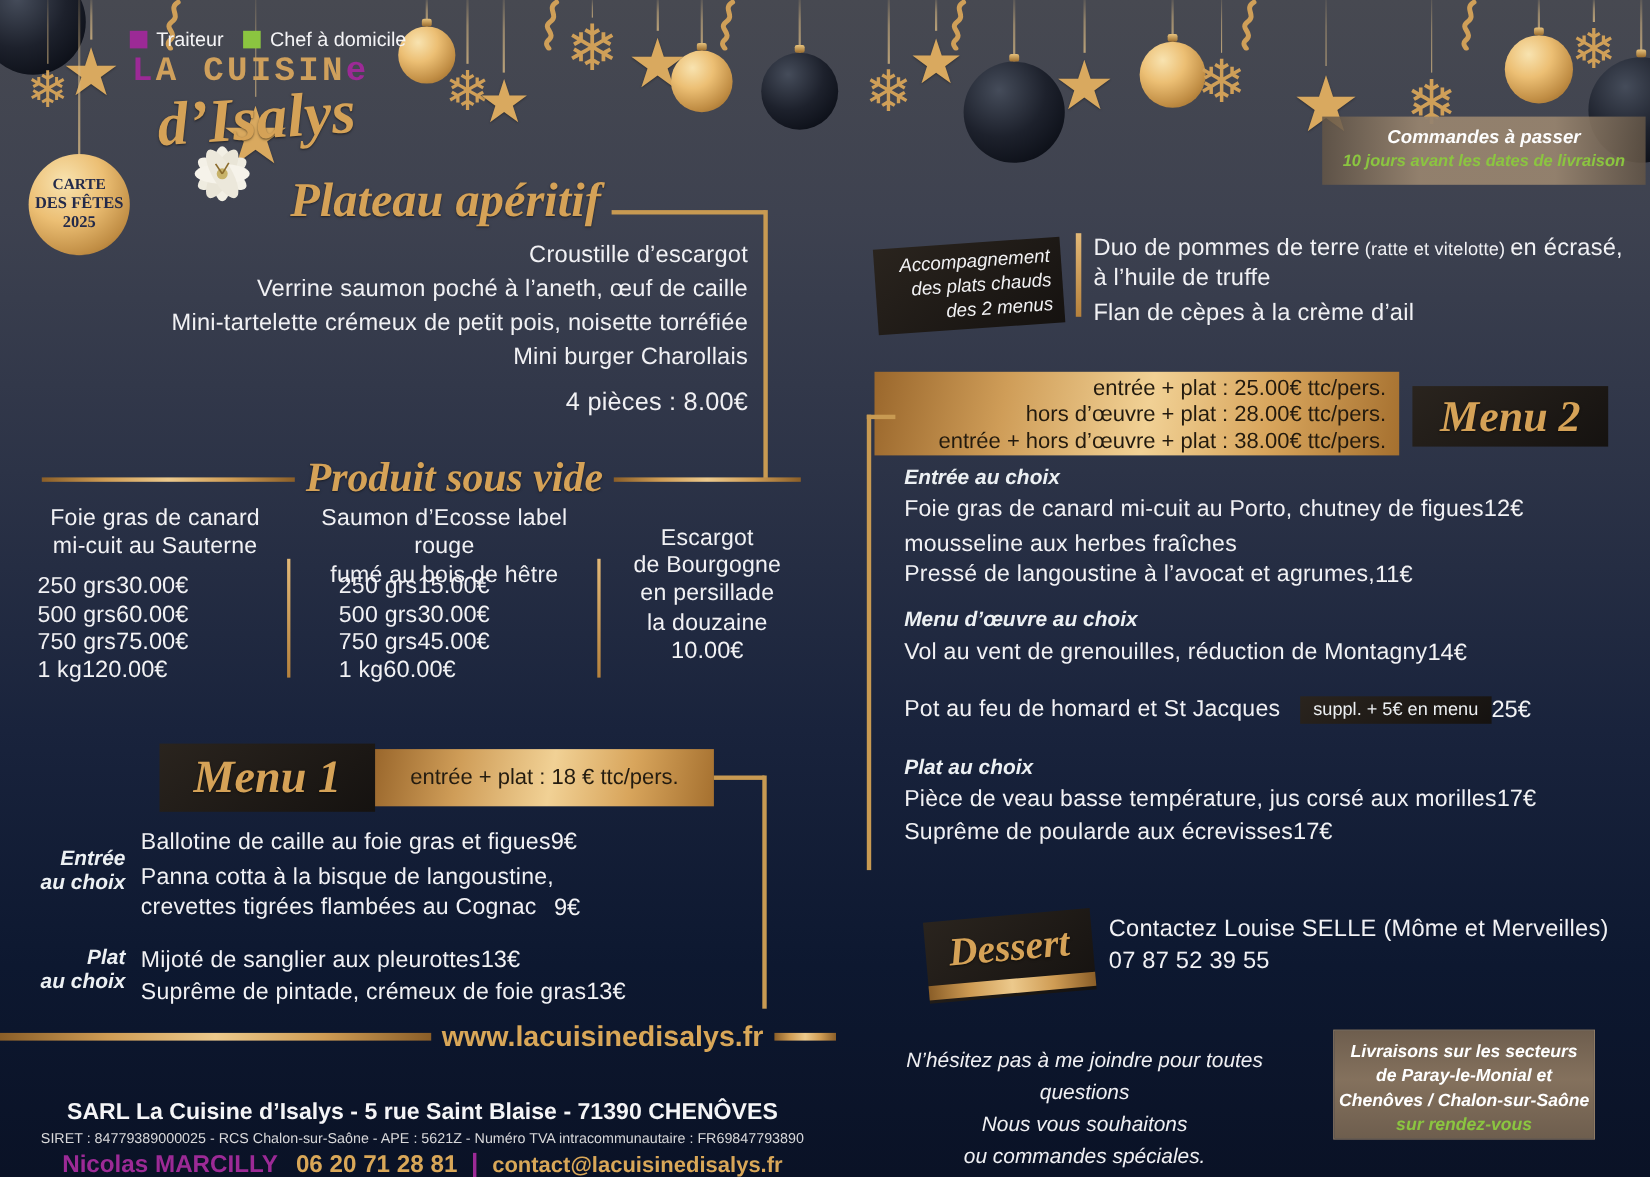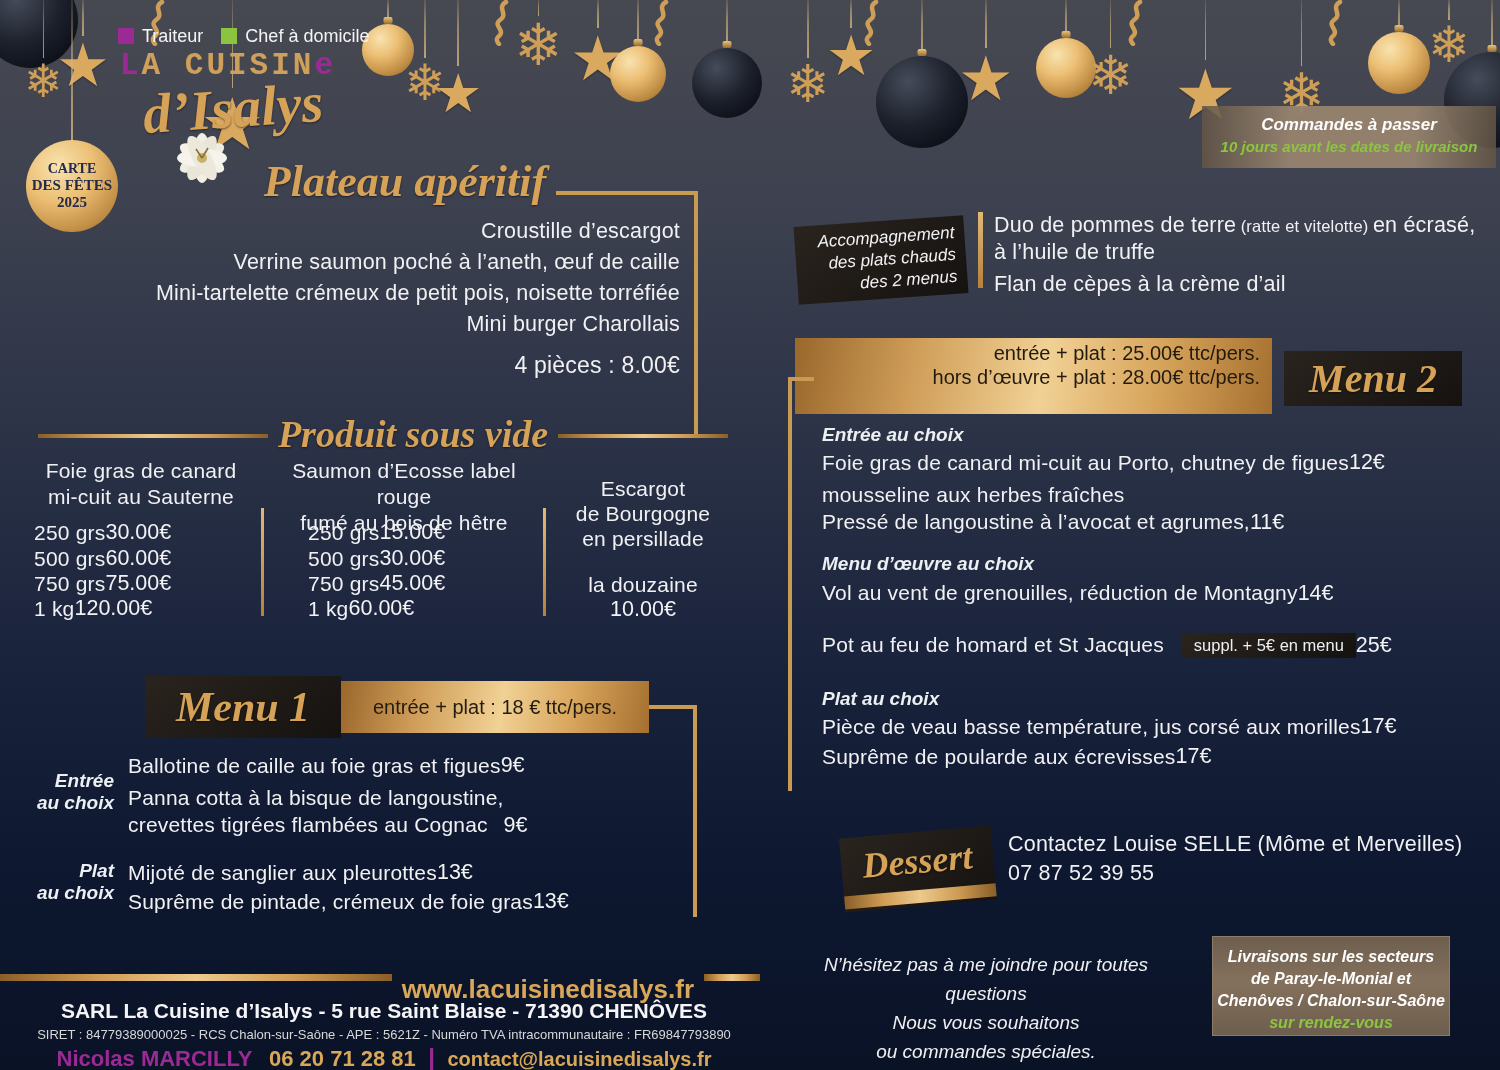--- a/index.html
+++ b/index.html
@@ -276,21 +276,21 @@
       <span class="item">1 kg</span>
       <span class="price">60.00€</span>
     </div>
 
   <div class="abs vgold" style="left:543px;top:508px;width:3px;height:108px"></div>
 
   <div class="abs c" style="left:552px;top:476px;width:182px">
     <div class="item" style="line-height:25px">Escargot</div>
     <div class="item" style="line-height:25px">de Bourgogne</div>
     <div class="item" style="line-height:25px">en persillade</div>
-    <div class="item" style="line-height:25px;margin-top:21px">la douzaine</div>
+    <div class="item" style="line-height:25px;margin-top:3px">la douzaine</div>
     <div class="price" style="line-height:25px">10.00€</div>
   </div>
 
   <div class="abs darkbox c" style="left:145px;top:676px;width:196px;height:62px">
     <span class="script" style="font-size:42px;line-height:62px">Menu 1</span>
   </div>
   <div class="abs goldbox c" style="left:341px;top:681px;width:308px;height:52px">
     <span style="font-size:20px;line-height:52px;color:#241c10">entrée + plat : 18 € ttc/pers.</span>
   </div>
   <div class="abs goldsolid" style="left:649px;top:705px;width:46px;height:4px"></div>
@@ -317,21 +317,21 @@
   </div>
   <div class="row" style="left:128px;top:860px;width:528px">
     <span class="item">Mijoté de sanglier aux pleurottes</span>
       <span class="price">13€</span>
   </div>
   <div class="row" style="left:128px;top:889px;width:528px">
     <span class="item">Suprême de pintade, crémeux de foie gras</span>
       <span class="price">13€</span>
   </div>
 
-  <div class="abs" style="left:0;top:974px;width:760px;display:flex;align-items:flex-start">
+  <div class="abs" style="left:0;top:927px;width:760px;display:flex;align-items:center">
     <div class="goldline" style="flex:1;height:7px"></div>
     <div class="b" style="font-size:26px;color:#d9a758;margin:0 10px">www.lacuisinedisalys.fr</div>
     <div class="goldline" style="width:56px;height:7px"></div>
   </div>
   <div class="abs c b" style="left:0;top:999px;width:768px;font-size:21px;color:#f5f5f7">SARL La Cuisine d’Isalys - 5 rue Saint Blaise - 71390 CHENÔVES</div>
   <div class="abs c" style="left:0;top:1027px;width:768px;font-size:13px;color:#d8d8da">SIRET : 84779389000025 - RCS Chalon-sur-Saône - APE : 5621Z - Numéro TVA intracommunautaire : FR69847793890</div>
   <div class="abs c" style="left:0;top:1044px;width:768px;white-space:nowrap">
     <span class="b" style="font-size:22px;color:#9c2a96">Nicolas MARCILLY</span>
     <span class="b" style="font-size:22px;color:#d9a758;margin-left:12px">06 20 71 28 81</span>
     <span class="b" style="font-size:24px;color:#9c2a96;margin:0 8px">|</span>
@@ -349,20 +349,21 @@
     <span class="item" style="font-size:16.5px">(ratte et vitelotte)</span>
     <span class="item" style="font-size:21.5px">en écrasé,</span>
   </div>
   <div class="abs item" style="left:994px;top:239px;width:500px;font-size:21.5px">à l’huile de truffe</div>
   <div class="abs item" style="left:994px;top:271px;width:500px;font-size:21.5px">Flan de cèpes à la crème d’ail</div>
 
   <div class="abs goldbox" style="left:795px;top:338px;width:477px;height:76px">
     <div class="r" style="padding:3px 12px 0 0">
       <div style="font-size:20px;line-height:24px;color:#231a0e">entrée + plat : 25.00€ ttc/pers.</div>
       <div style="font-size:20px;line-height:24px;color:#231a0e">hors d’œuvre + plat  : 28.00€ ttc/pers.</div>
+      <div style="font-size:20px;line-height:24px;color:#231a0e">entrée + hors d’œuvre + plat  : 38.00€ ttc/pers.</div>
     </div>
   </div>
   <div class="abs darkbox c" style="left:1284px;top:351px;width:178px;height:55px">
     <span class="script" style="font-size:40px;line-height:55px">Menu 2</span>
   </div>
   <div class="abs goldsolid" style="left:788px;top:377px;width:26px;height:4px"></div>
   <div class="abs goldsolid" style="left:788px;top:377px;width:4px;height:414px"></div>
 
   <div class="abs glabel b" style="left:822px;top:424px">Entrée au choix</div>
   <div class="row" style="left:822px;top:450px;width:634px">

